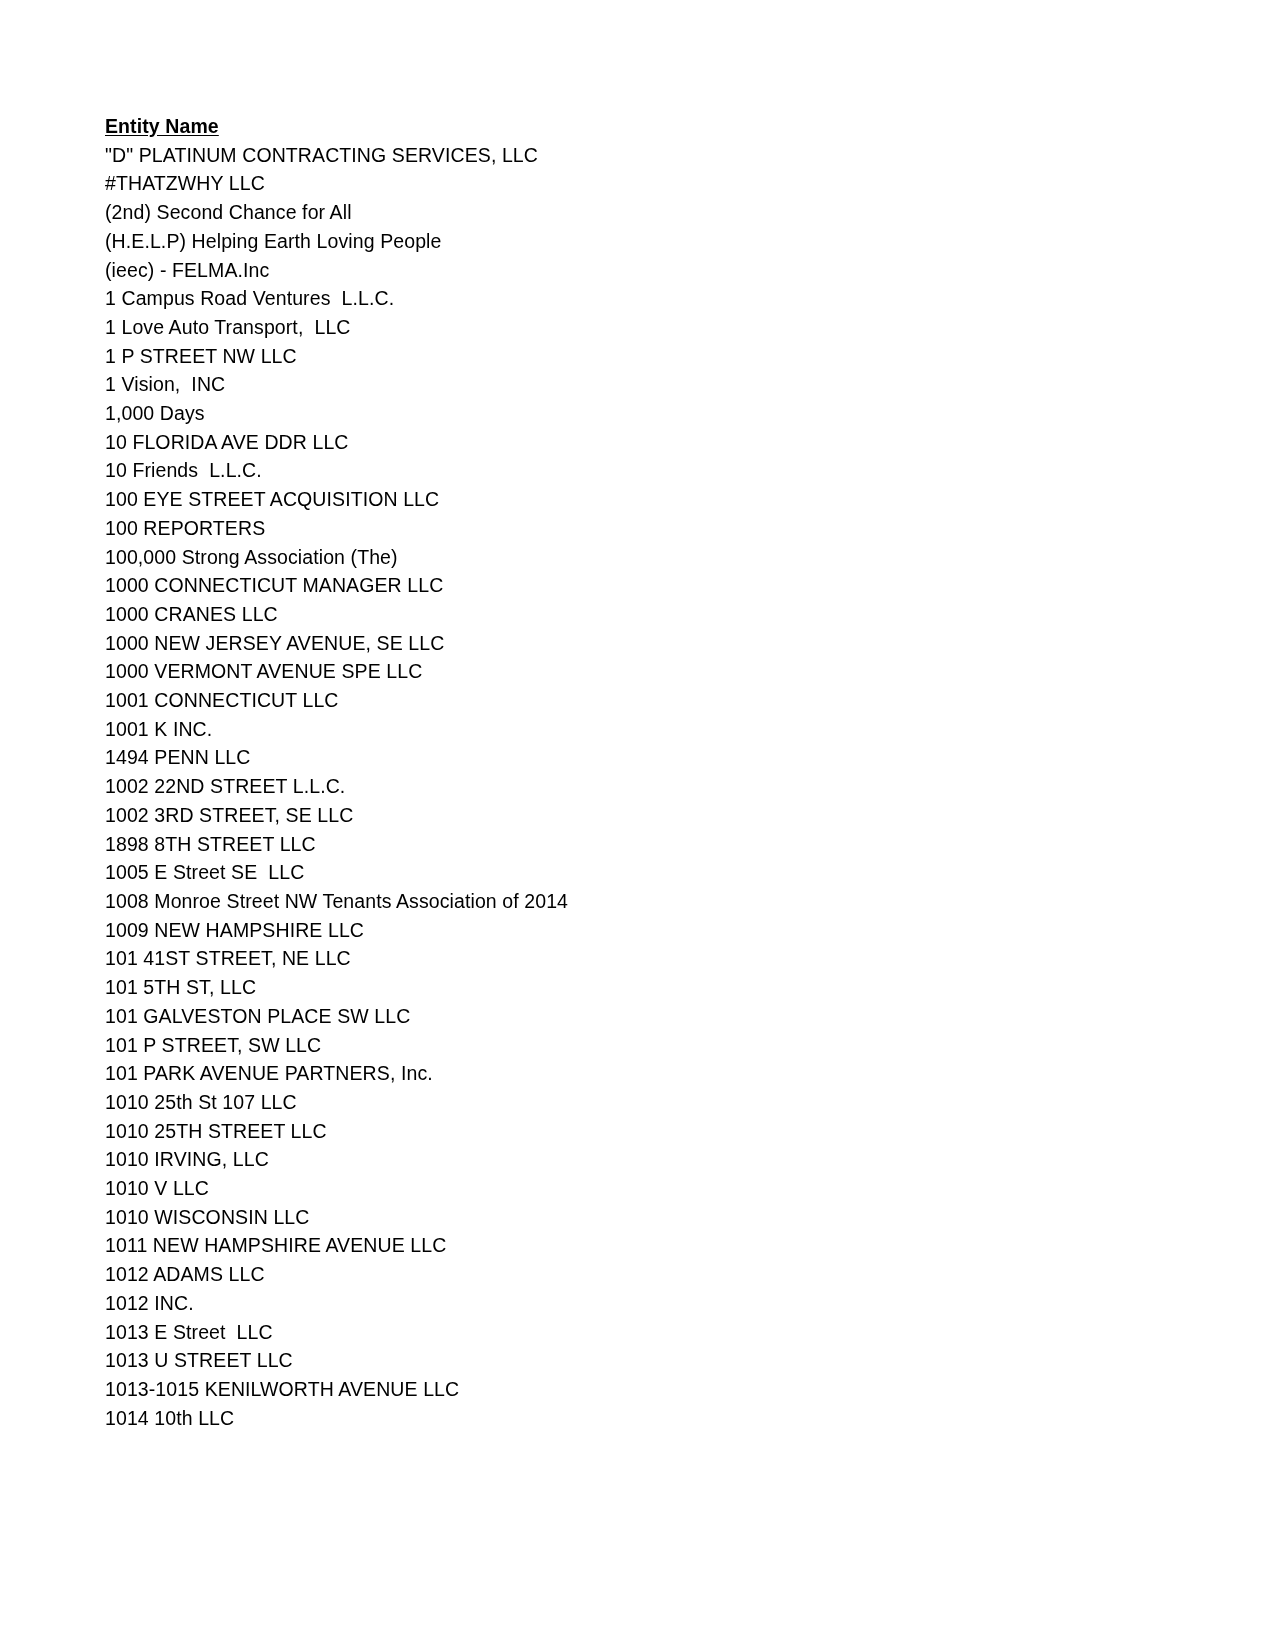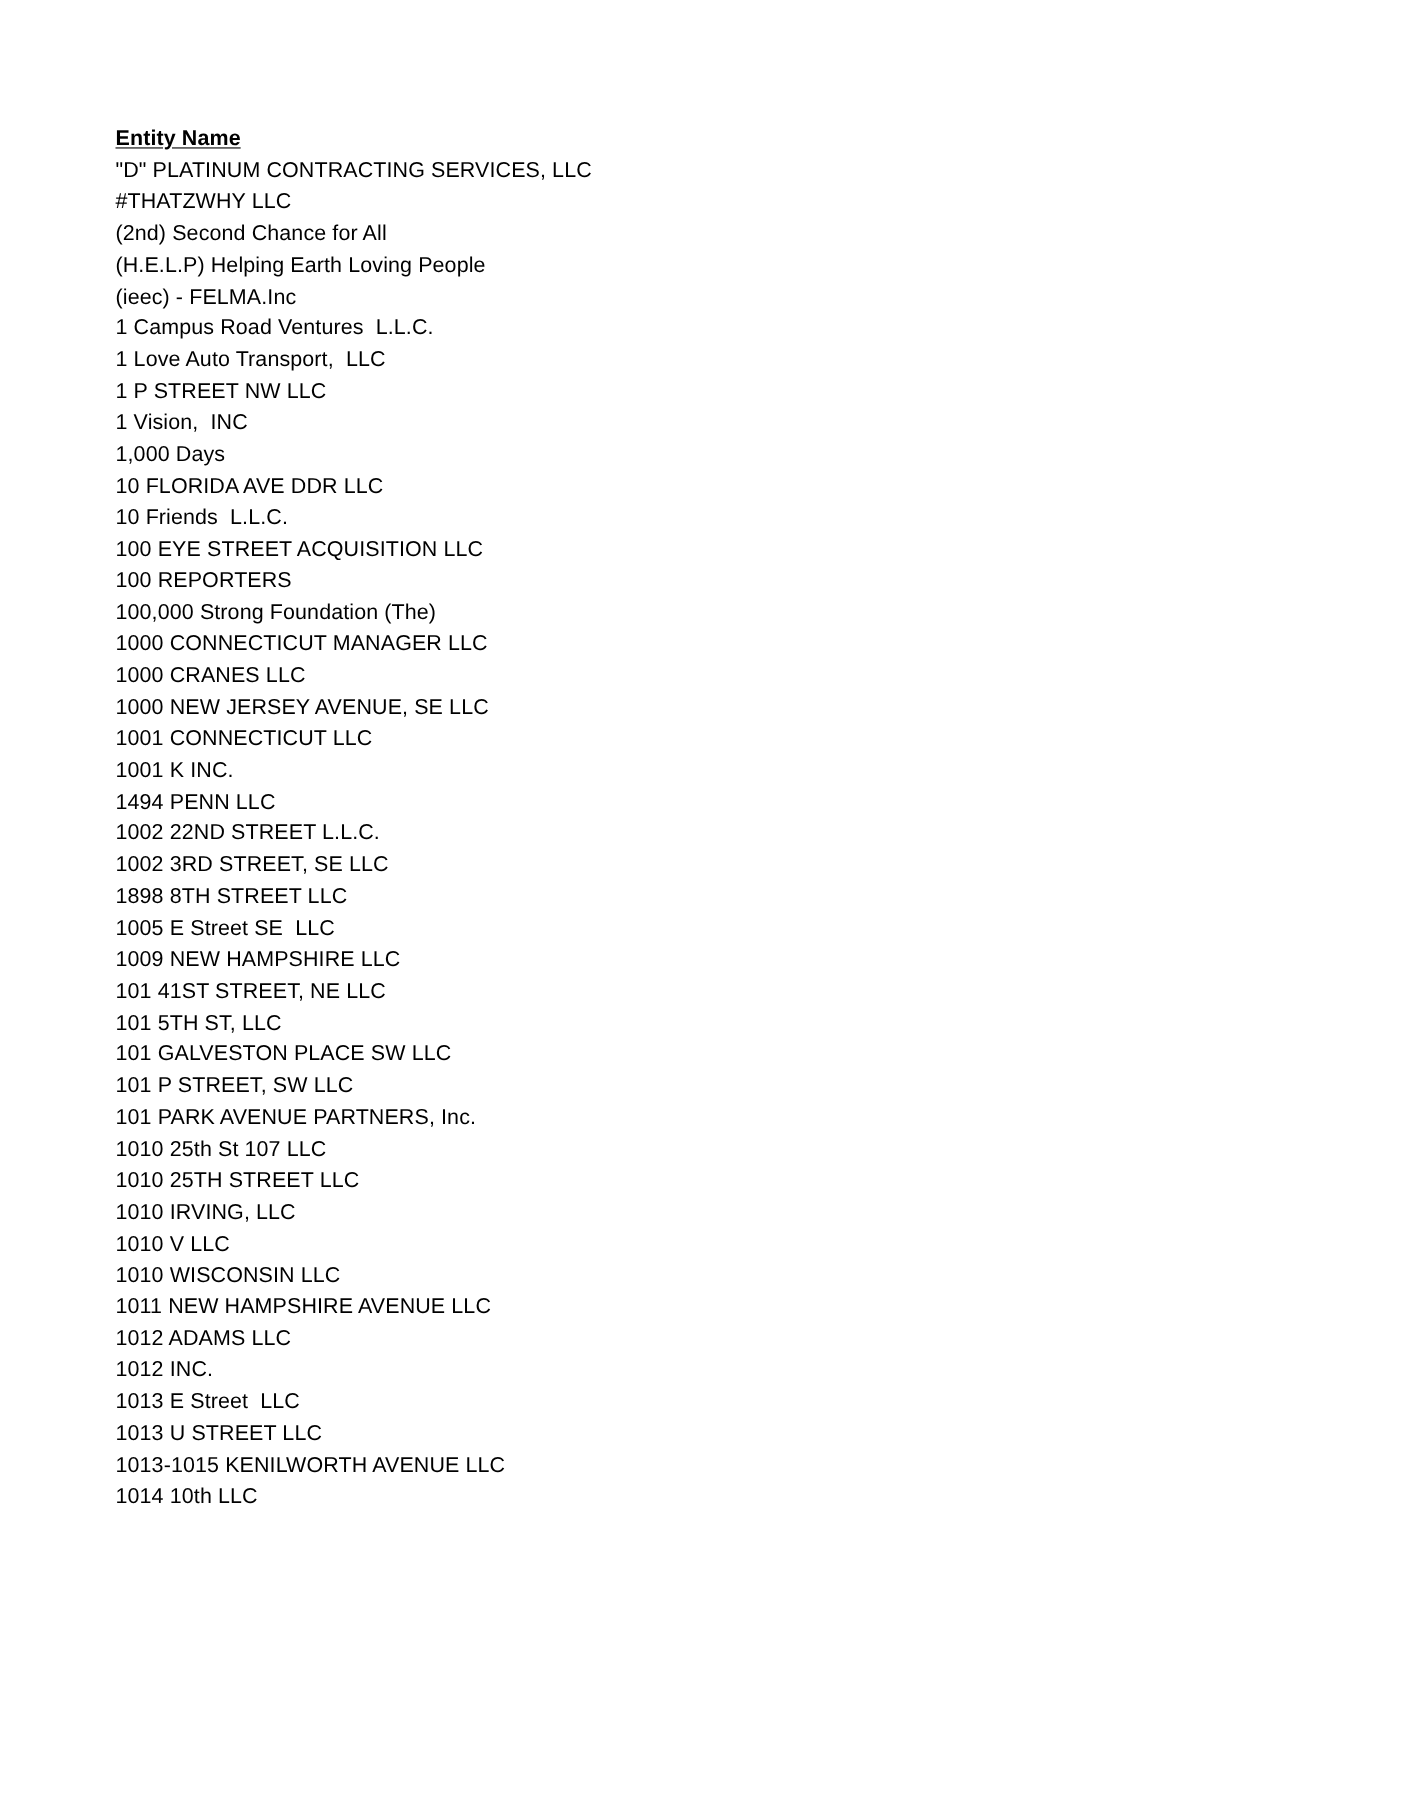--- a/index.html
+++ b/index.html
@@ -60,31 +60,33 @@
         <div class="entity-row">(ieec) - FELMA.Inc</div>
         <div class="entity-row">1 Campus Road Ventures  L.L.C.</div>
         <div class="entity-row">1 Love Auto Transport,  LLC</div>
         <div class="entity-row">1 P STREET NW LLC</div>
         <div class="entity-row">1 Vision,  INC</div>
         <div class="entity-row">1,000 Days</div>
         <div class="entity-row">10 FLORIDA AVE DDR LLC</div>
         <div class="entity-row">10 Friends  L.L.C.</div>
         <div class="entity-row">100 EYE STREET ACQUISITION LLC</div>
         <div class="entity-row">100 REPORTERS</div>
-        <div class="entity-row">100,000 Strong Foundation (The)</div>
+        <div class="entity-row">100,000 Strong Association (The)</div>
         <div class="entity-row">1000 CONNECTICUT MANAGER LLC</div>
         <div class="entity-row">1000 CRANES LLC</div>
         <div class="entity-row">1000 NEW JERSEY AVENUE, SE LLC</div>
+        <div class="entity-row">1000 VERMONT AVENUE SPE LLC</div>
         <div class="entity-row">1001 CONNECTICUT LLC</div>
         <div class="entity-row">1001 K INC.</div>
         <div class="entity-row">1494 PENN LLC</div>
         <div class="entity-row">1002 22ND STREET L.L.C.</div>
         <div class="entity-row">1002 3RD STREET, SE LLC</div>
         <div class="entity-row">1898 8TH STREET LLC</div>
         <div class="entity-row">1005 E Street SE  LLC</div>
+        <div class="entity-row">1008 Monroe Street NW Tenants Association of 2014</div>
         <div class="entity-row">1009 NEW HAMPSHIRE LLC</div>
         <div class="entity-row">101 41ST STREET, NE LLC</div>
         <div class="entity-row">101 5TH ST, LLC</div>
         <div class="entity-row">101 GALVESTON PLACE SW LLC</div>
         <div class="entity-row">101 P STREET, SW LLC</div>
         <div class="entity-row">101 PARK AVENUE PARTNERS, Inc.</div>
         <div class="entity-row">1010 25th St 107 LLC</div>
         <div class="entity-row">1010 25TH STREET LLC</div>
         <div class="entity-row">1010 IRVING, LLC</div>
         <div class="entity-row">1010 V LLC</div>

